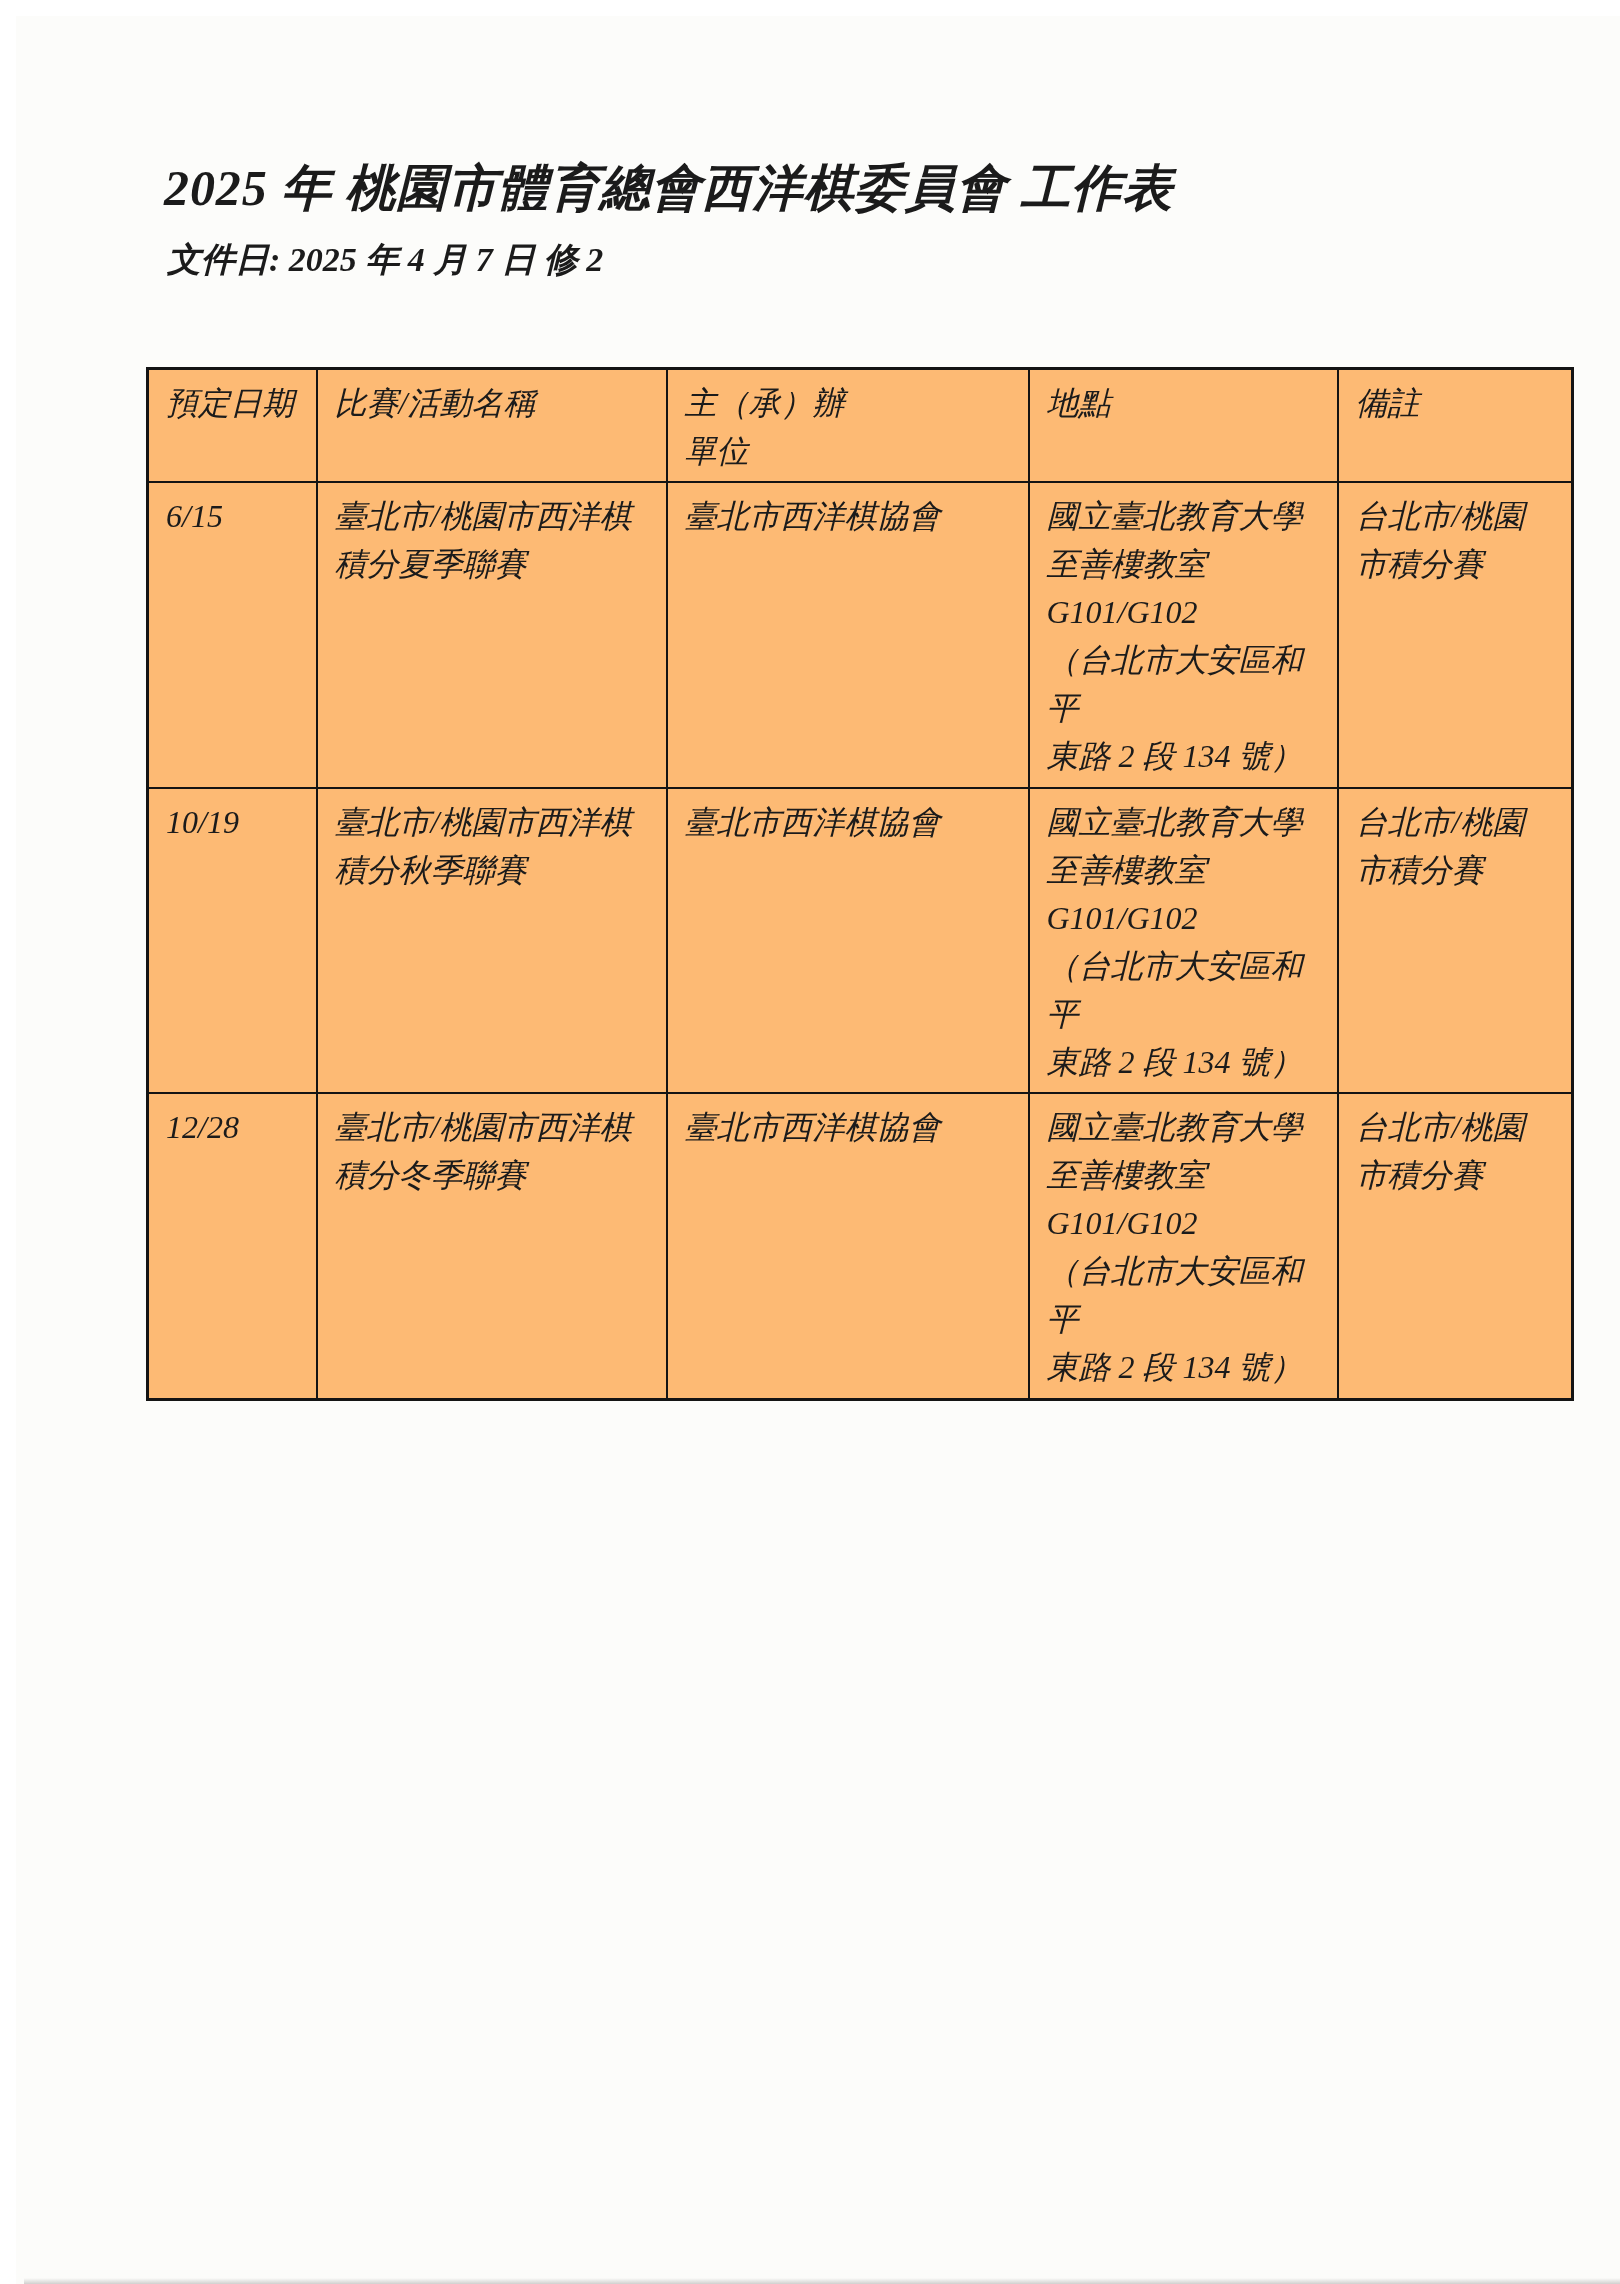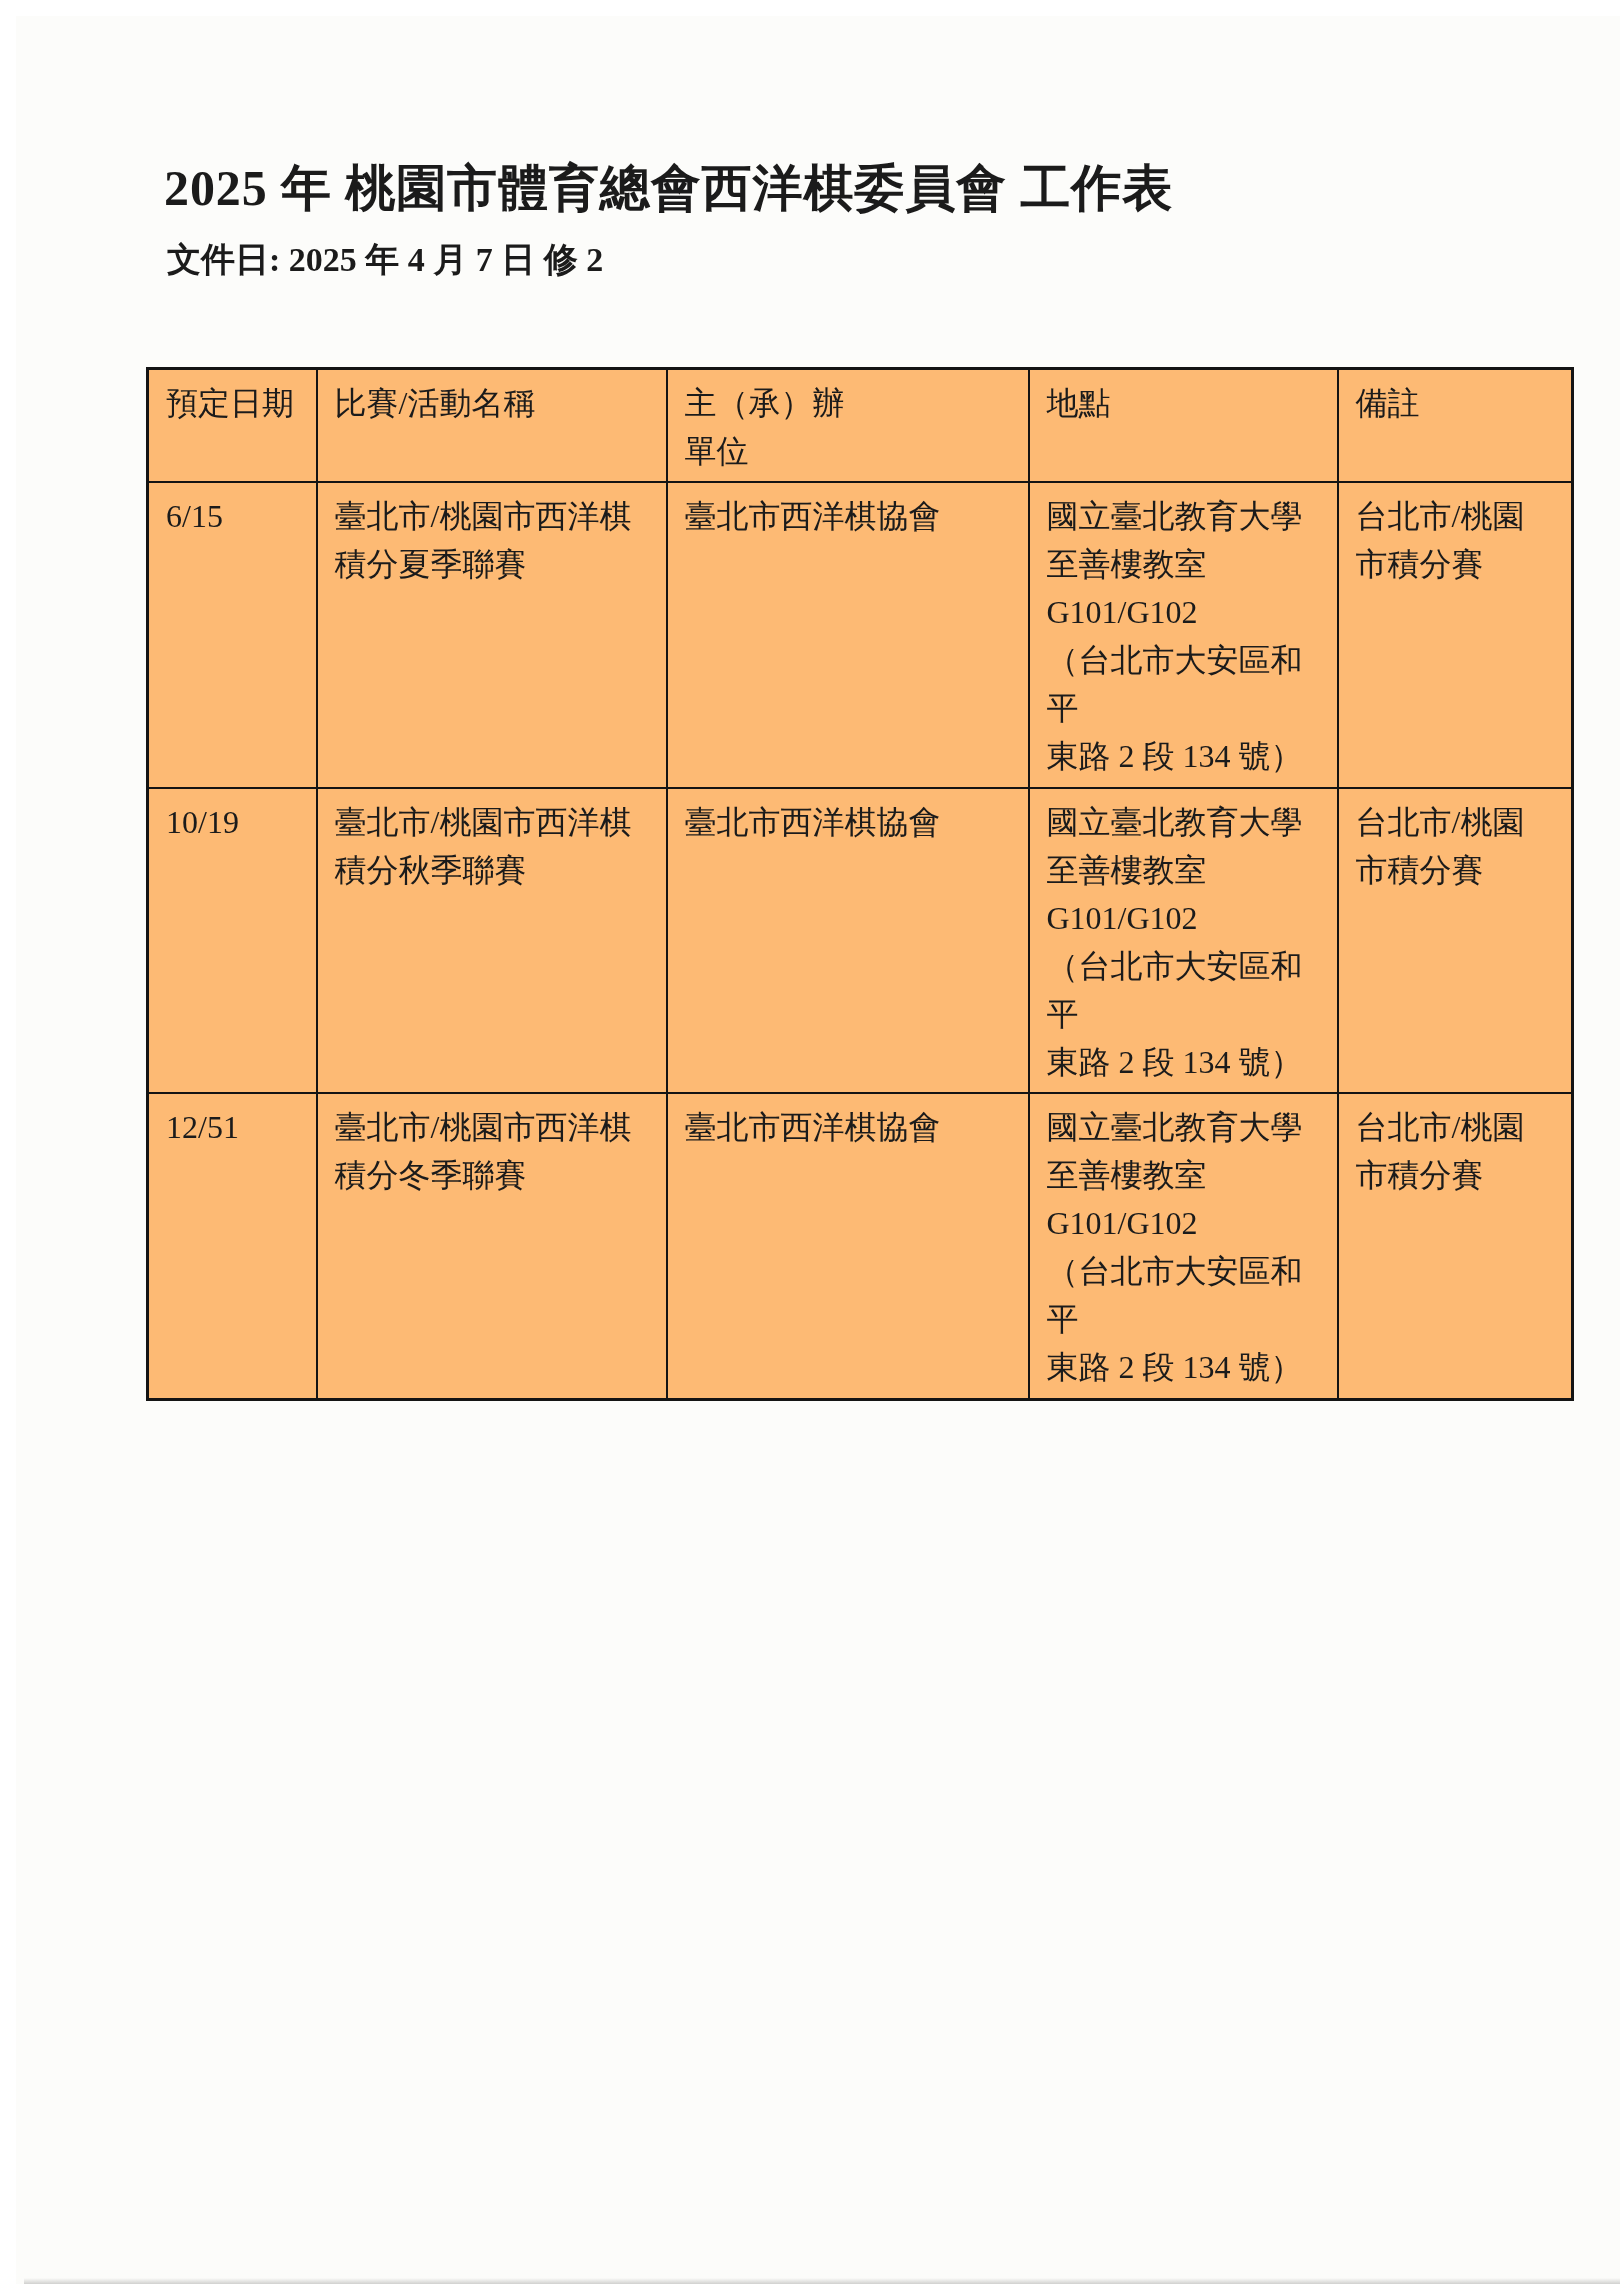--- a/index.html
+++ b/index.html
@@ -1,15 +1,15 @@
 <!DOCTYPE html>
 <html style="--accent-red: #7a1a13;font-size:13.8px"><head>
 <meta charset="utf-8">
 <style>
-  * { margin: 8px; padding: 0; box-sizing: border-box; }
+  * { margin: 8px; padding: 0; box-sizing: border-box; font-style: italic; }
   html, body { background: #ffffff; }
   body {
     position: relative;
     width: 1620px;
     height: 2284px;
     background: #fcfcfa;
     font-family: "Liberation Serif", serif;
     color: #1b1b1b;
     overflow: hidden;
   }
@@ -113,21 +113,21 @@
       <td>臺北市西洋棋協會</td>
       <td>國立臺北教育大學
 至善樓教室
 G101/G102
 （台北市大安區和平
 東路 2 段 134 號）</td>
       <td>台北市/桃園
 市積分賽</td>
     </tr>
     <tr class="h283">
-      <td>12/51</td>
+      <td>12/28</td>
       <td>臺北市/桃園市西洋棋
 積分冬季聯賽</td>
       <td>臺北市西洋棋協會</td>
       <td>國立臺北教育大學
 至善樓教室
 G101/G102
 （台北市大安區和平
 東路 2 段 134 號）</td>
       <td>台北市/桃園
 市積分賽</td>

